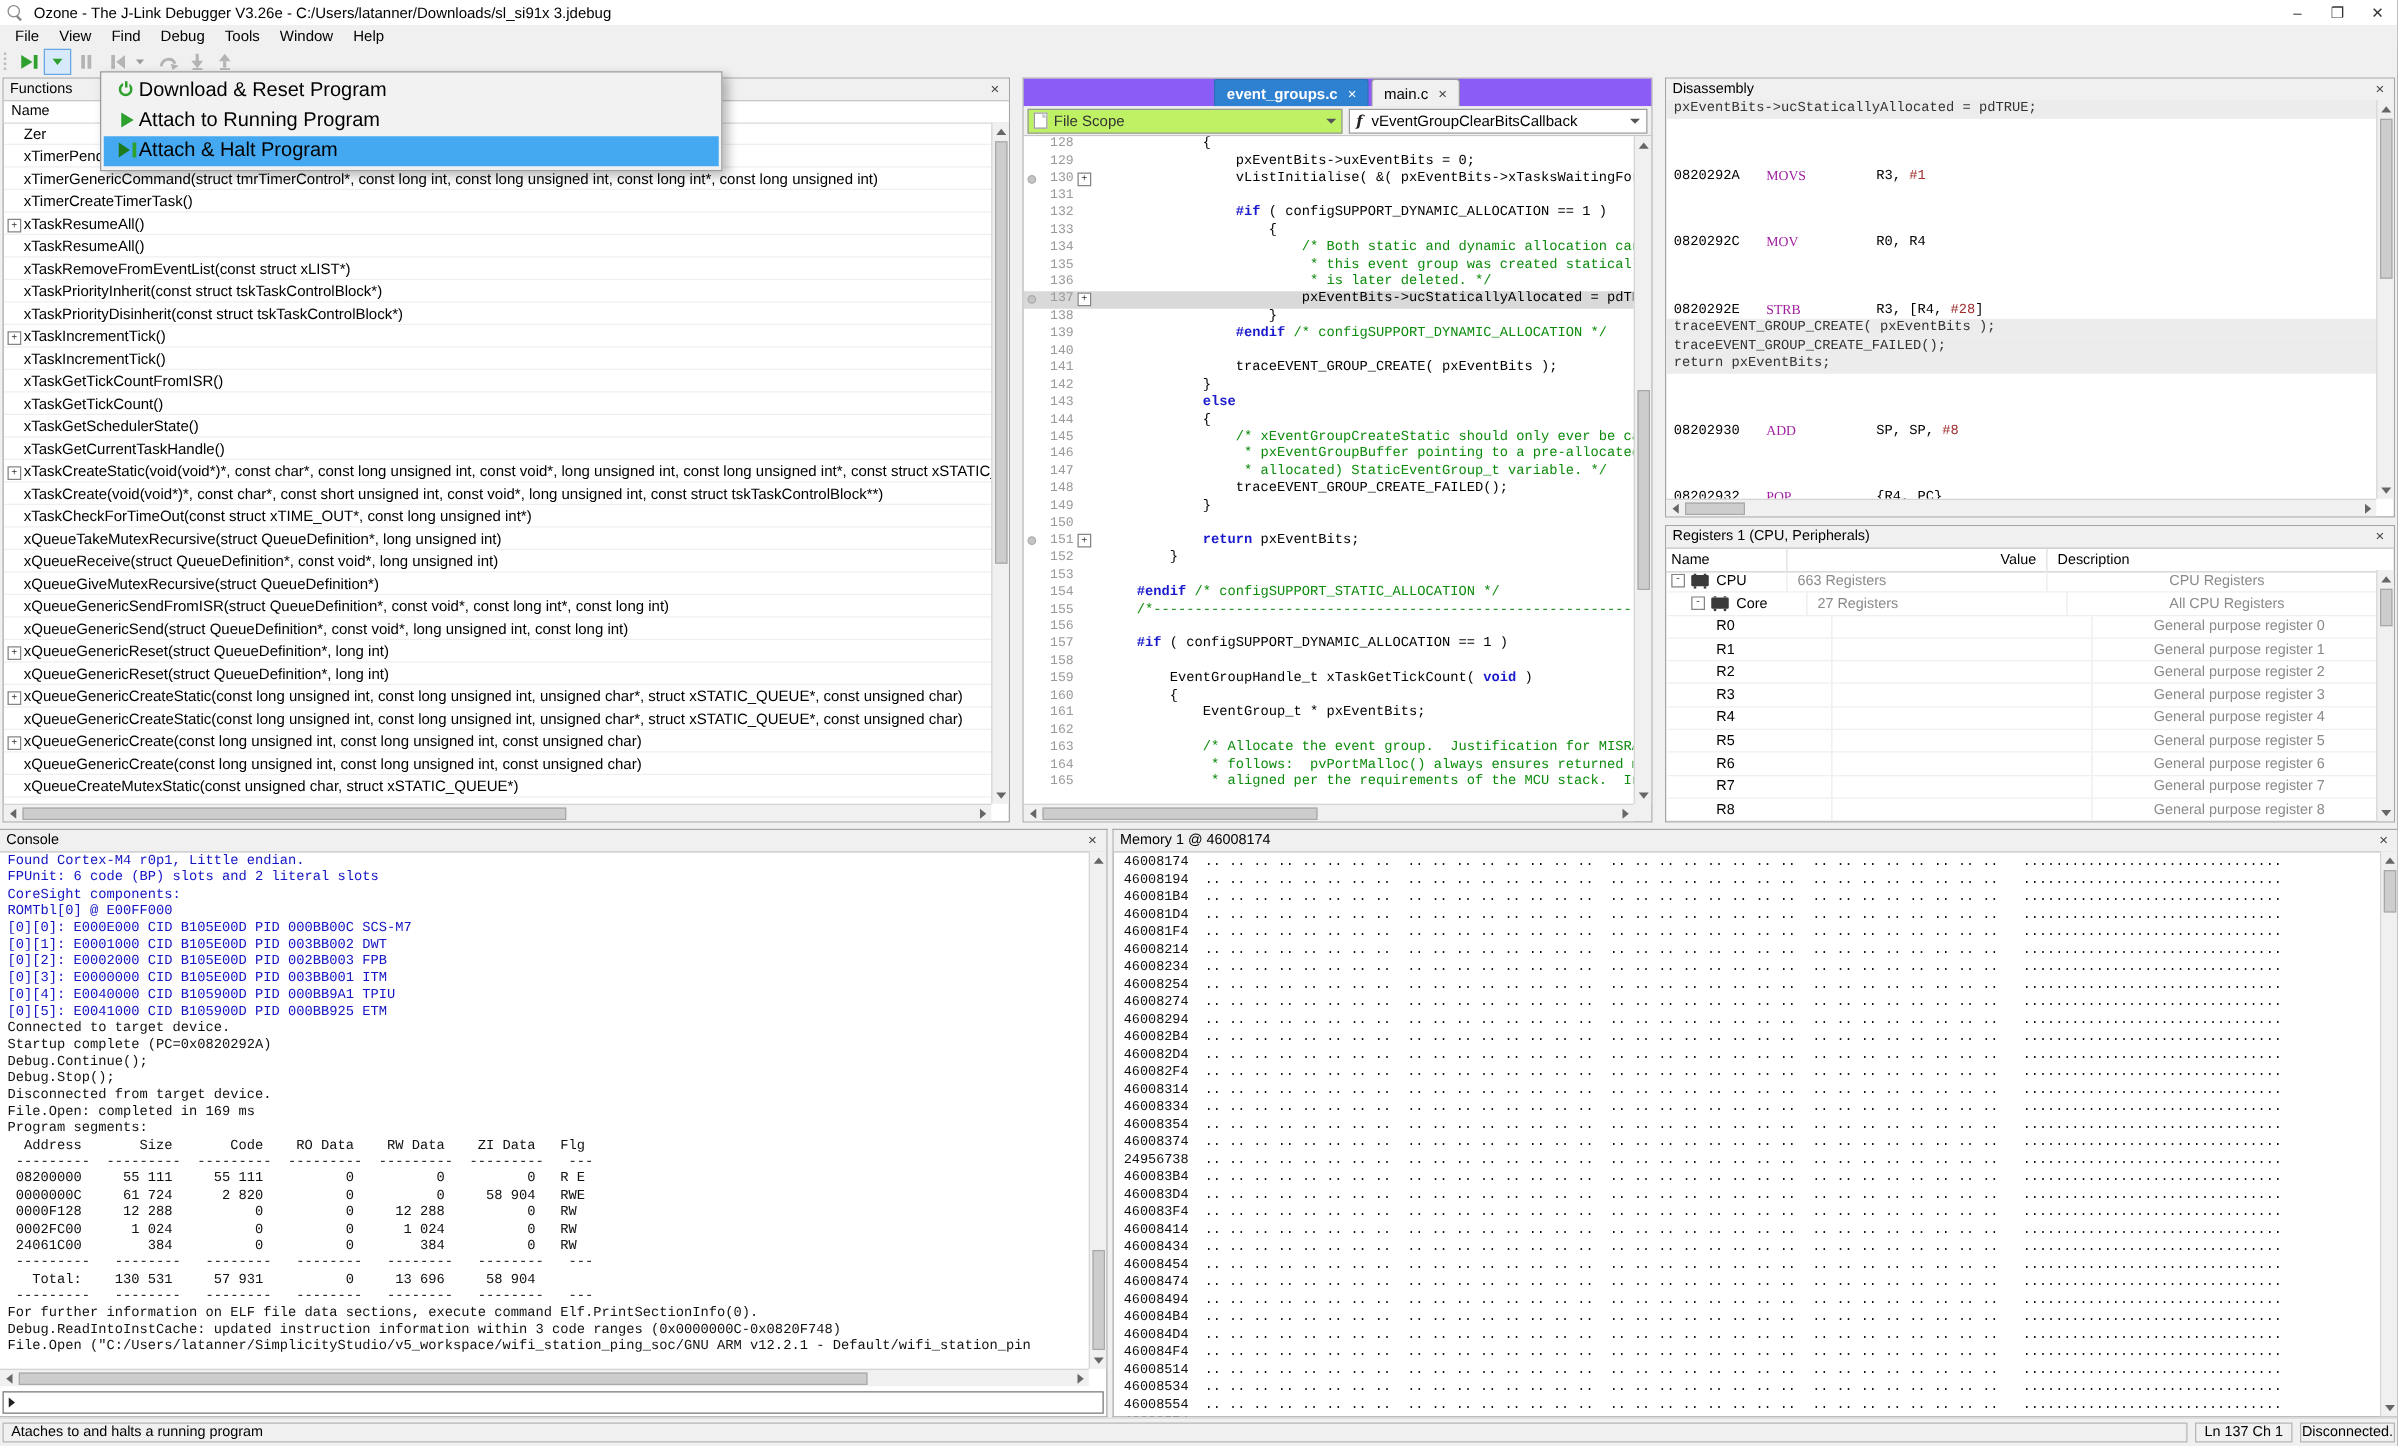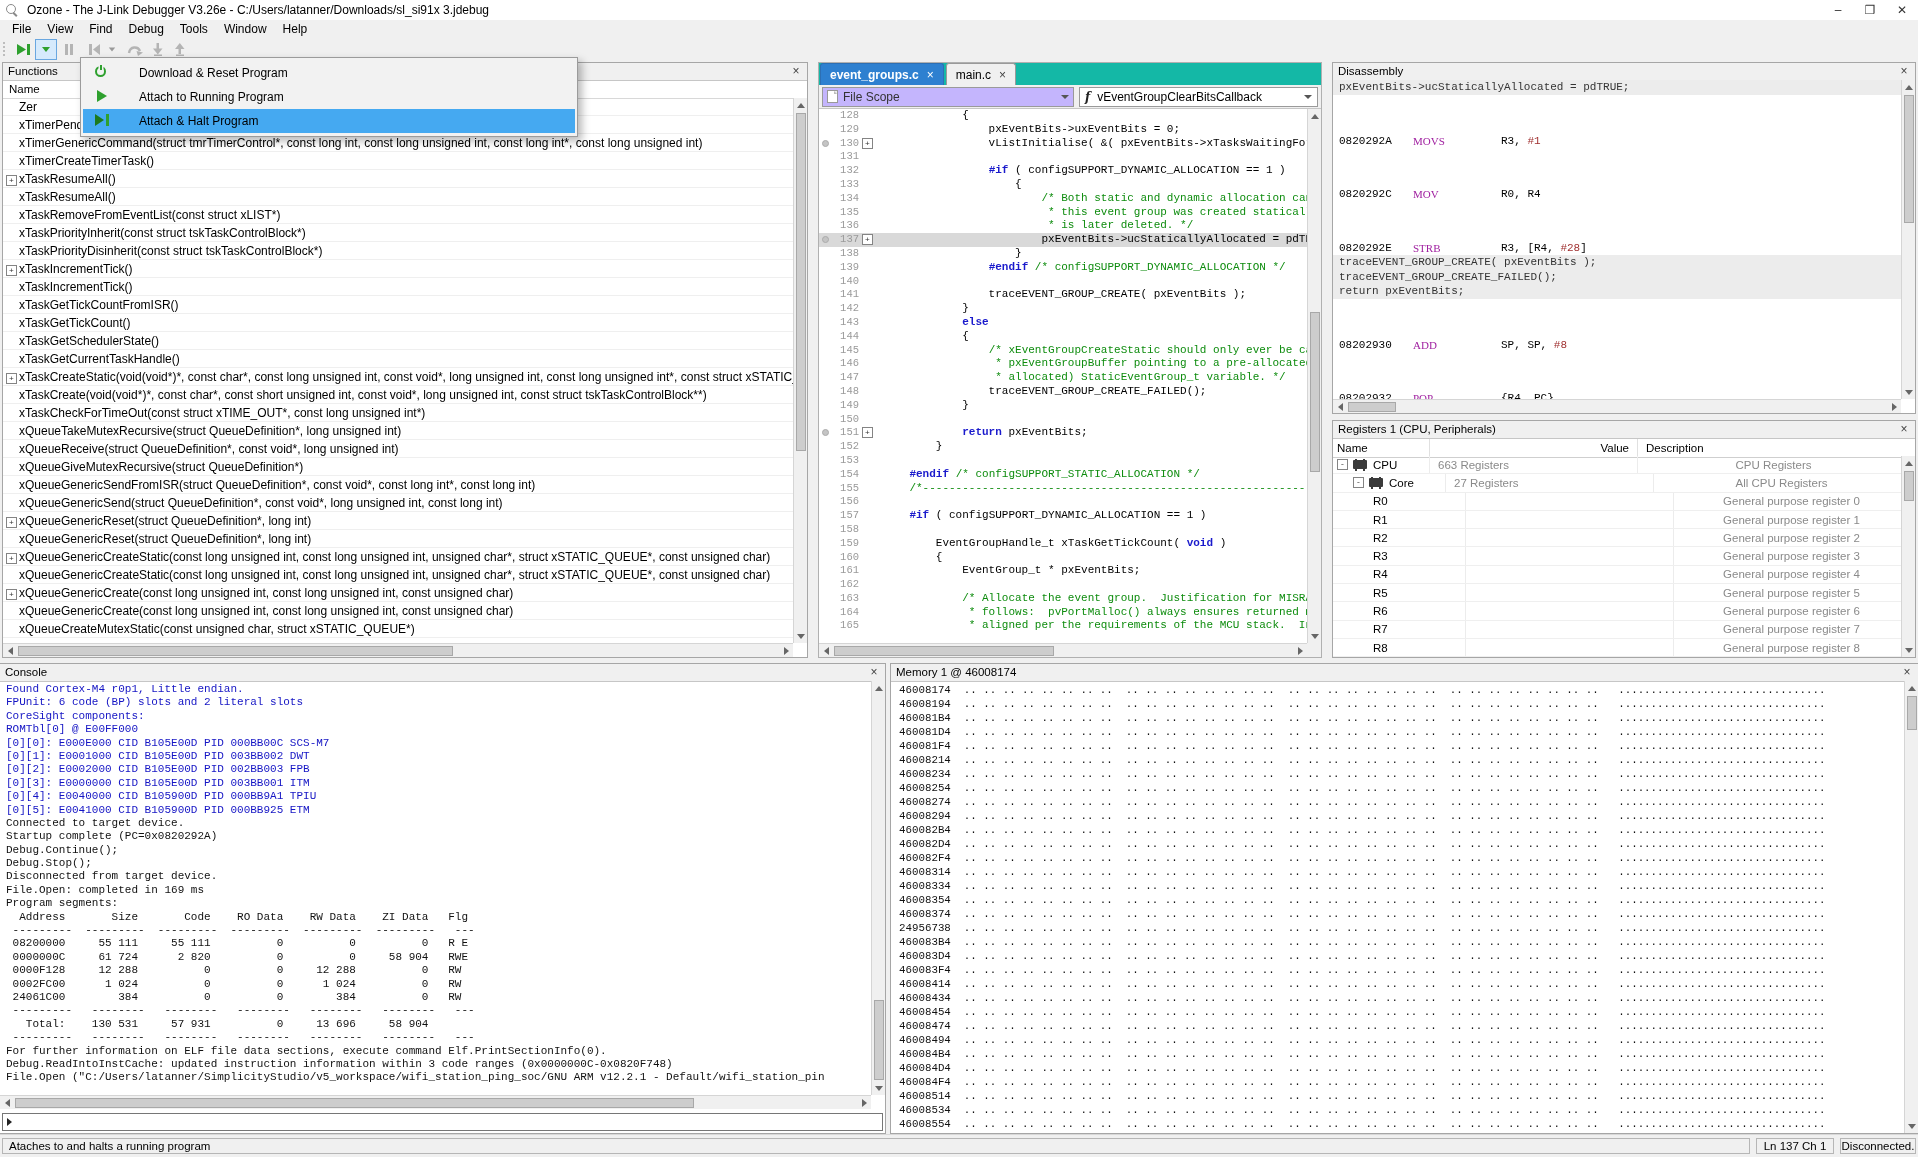--- a/index.html
+++ b/index.html
@@ -39,29 +39,29 @@
   .vthumb{position:absolute;left:2px;width:10px;background:#cdcdcd;border:1px solid #a8a8a8;box-sizing:border-box;}
   .hthumb{position:absolute;top:2px;height:10px;background:#cdcdcd;border:1px solid #a8a8a8;box-sizing:border-box;}
   
   .fn-colhdr{height:17px;line-height:17px;padding-left:6px;border-bottom:1px solid #d8d8d8;background:#fff;font-size:11.5px;}
   .fn-list{position:absolute;left:0;top:35px;right:14px;bottom:14px;overflow:hidden;}
   .fn-row{height:17px;display:flex;align-items:center;border-bottom:1px solid #efefef;white-space:nowrap;overflow:hidden;font-size:12px;}
   .exp{flex:0 0 13px;margin-left:3px;}
   .expbox{display:inline-block;width:9px;height:9px;border:1px solid #848484;background:#fff;color:#333;
           font:8px/9px "Liberation Mono",monospace;text-align:center;}
   
-  .tabbar{position:absolute;left:0;top:0;right:0;height:22px;background:#14b8a6;display:flex;align-items:flex-end;padding-left:1px;}
+  .tabbar{position:absolute;left:0;top:0;right:0;height:22px;background:#8b5cf6;display:flex;align-items:flex-end;padding-left:1px;justify-content:center;}
   .tab{display:inline-flex;align-items:center;height:21px;padding:0 9px;margin-right:2px;border:1px solid #9a9a9a;border-bottom:none;
        border-radius:3px 3px 0 0;background:#f0f0f0;font-size:12px;}
   .tab.act{background:#2e80d0;border-color:#2d6fb4;color:#fff;font-weight:bold;}
   .tab-x{margin-left:8px;font-weight:normal;color:#444;}
   .tab.act .tab-x{color:#fff;}
   .combo-row{position:absolute;left:0;top:22px;right:0;height:24px;background:#f0f0f0;border-bottom:1px solid #c6c6c6;
              display:flex;align-items:center;padding:0 3px;gap:5px;box-sizing:border-box;}
-  .fs-combo{flex:0 0 242px;height:18px;border:1px solid #9a9a9a;background:#c4b5fd;display:flex;align-items:center;padding:0 4px;color:#333;}
+  .fs-combo{flex:0 0 242px;height:18px;border:1px solid #9a9a9a;background:#bef264;display:flex;align-items:center;padding:0 4px;color:#333;}
   .doc-icon{width:9px;height:11px;background:#fff;border:1px solid #999;margin-right:5px;position:relative;}
   .doc-icon::after{content:'';position:absolute;right:0;top:0;border-top:3px solid #ececec;border-left:3px solid #bbb;}
   .combo-arrow{margin-left:auto;width:0;height:0;border-left:4px solid transparent;border-right:4px solid transparent;border-top:4px solid #555;}
   .fnc-combo{flex:1;height:18px;border:1px solid #9a9a9a;background:#fff;display:flex;align-items:center;padding:0 5px;}
   .fnc-f{font-family:"DejaVu Serif",serif;font-style:italic;font-weight:bold;margin-right:7px;color:#222;}
   .code-area{position:absolute;left:0;top:46px;right:14px;bottom:14px;overflow:hidden;background:#fff;}
   .c-row{display:flex;height:13.8px;line-height:13.8px;font-family:"Liberation Mono",monospace;font-size:11px;white-space:pre;}
   .c-row.chl{background:#d9d9d9;}
   .c-dot{flex:0 0 12px;position:relative;}
   .c-dot.on::before{content:'';position:absolute;left:3px;top:3px;width:7px;height:7px;border-radius:50%;background:#c4c4c4;border:1px solid #ababab;box-sizing:border-box;}
@@ -106,21 +106,21 @@
   .me-l{height:14px;line-height:14px;white-space:pre;color:#111;}
   
   .statusbar{position:absolute;left:0;top:1134px;width:100%;height:23px;background:#f0f0f0;border-top:1px solid #d8d8d8;box-sizing:border-box;}
   .st-cell{position:absolute;top:3px;bottom:3px;border:1px solid #b6b6b6;display:flex;align-items:center;padding:0 6px;box-sizing:border-box;font-size:11.5px;background:#f0f0f0;}
   
   .dmenu{position:absolute;left:80px;top:57px;width:498px;background:#f2f2f2;border:1px solid #9b9b9b;
          box-shadow:4px 4px 8px rgba(0,0,0,.28);z-index:60;padding:3px 2px;box-sizing:border-box;}
   .dm-item{height:24px;display:flex;align-items:center;padding-left:12px;}
   .dm-item.hl{background:#45a9f1;}
   .dm-ic{flex:0 0 16px;height:16px;position:relative;}
-  .dm-lbl{margin-left:28px;font-size:12px;}
+  .dm-lbl{font-size:16px;}
   .ic-power{width:11px;height:11px;border:2px solid #2ea02e;border-radius:50%;position:absolute;top:1px;left:0;box-sizing:border-box;}
   .ic-power::before{content:'';position:absolute;left:2.5px;top:-3px;width:2px;height:5px;background:#2ea02e;box-shadow:0 0 0 1.5px #f2f2f2;}
   .ic-play{position:absolute;top:1px;left:2px;width:0;height:0;border-top:6px solid transparent;border-bottom:6px solid transparent;border-left:10px solid #2ea02e;}
   .ic-attach-halt{position:absolute;top:1px;left:0;width:0;height:0;border-top:6px solid transparent;border-bottom:6px solid transparent;border-left:9px solid #2ea02e;}
   .ic-attach-halt::after{content:'';position:absolute;left:2px;top:-6px;width:3px;height:12px;background:#2ea02e;}
   .dm-item.hl .ic-attach-halt{border-left-color:#1d7a1d;}
 </style>
 </head>
 <body>
 

